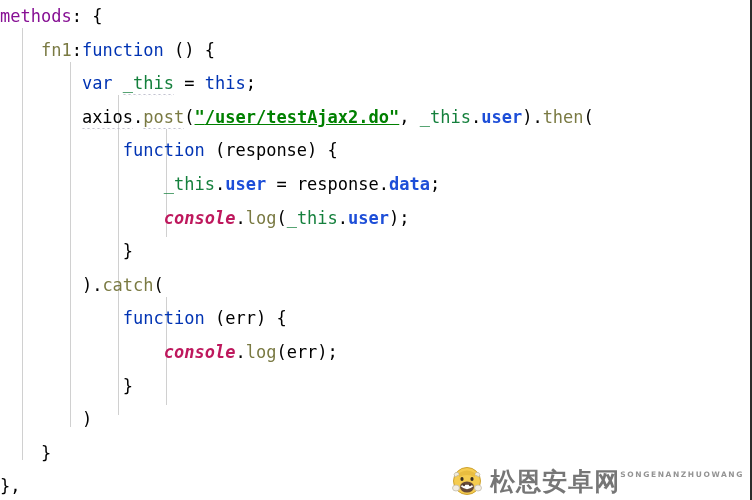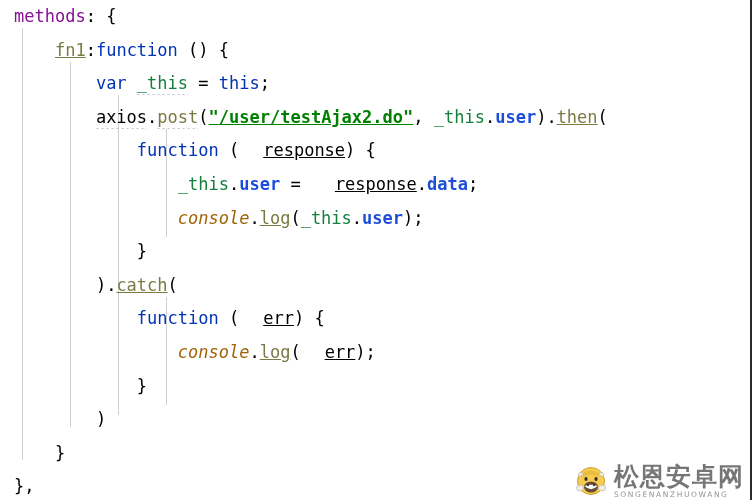--- a/index.html
+++ b/index.html
@@ -29,31 +29,31 @@
     left:0;top:0;
     z-index:3;
     font-size:17px;
     line-height:33.6px;
     white-space:pre;
     letter-spacing:0px;
   }
   .line{
     height:33.6px;
     white-space:pre;
-    padding-left:14px;
+    padding-left:0;
   }
   
   .t-prop   {color:#871094;}              
   .t-kw     {color:#0033B3;font-weight:normal;}  
-  .t-fn     {color:#7A7A43;text-decoration:underline;}              
+  .t-fn     {color:#7A7A43;}              
   .t-this   {color:#15803d;}              
   .t-str    {color:#008000;font-weight:bold;text-decoration:underline;}
-  .t-param  {color:#000000;text-decoration:underline;margin-left:24px;}
+  .t-param  {color:#000000;}
   .t-plain  {color:#000000;}
-  .t-global {color:#a16207;font-weight:normal;font-style:italic;} 
+  .t-global {color:#be185d;font-weight:bold;font-style:italic;} 
   .t-propb  {color:#1d4ed8;font-weight:bold;} 
   .sq{ 
     position:relative;
     text-decoration:none;
   }
   .sq::after{
     content:"";
     position:absolute;
     left:0;right:0;bottom:-3px;
     height:3px;
@@ -73,34 +73,34 @@
     gap:6px;
     opacity:.92;
   }
   #wm-mascot{
     width:34px;height:34px;
     flex:0 0 34px;
     position:relative;
   }
   #wm-text{
     display:flex;
-    flex-direction:column;
+    flex-direction:row;
     line-height:1;
   }
   #wm-cn{
     font-family:"DejaVu Sans","Liberation Sans",sans-serif;
     font-size:25px;
     font-weight:bold;
     color:#6b6b6b;
     letter-spacing:1px;
   }
   #wm-en{
     font-family:"DejaVu Sans","Liberation Sans",sans-serif;
     font-size:7.5px;
-    font-weight:normal;
+    font-weight:bold;
     color:#8a8a8a;
     letter-spacing:1.6px;
     margin-top:2px;
   }
 </style>
 </head>
 <body>
 
 <div id="editor">
 

